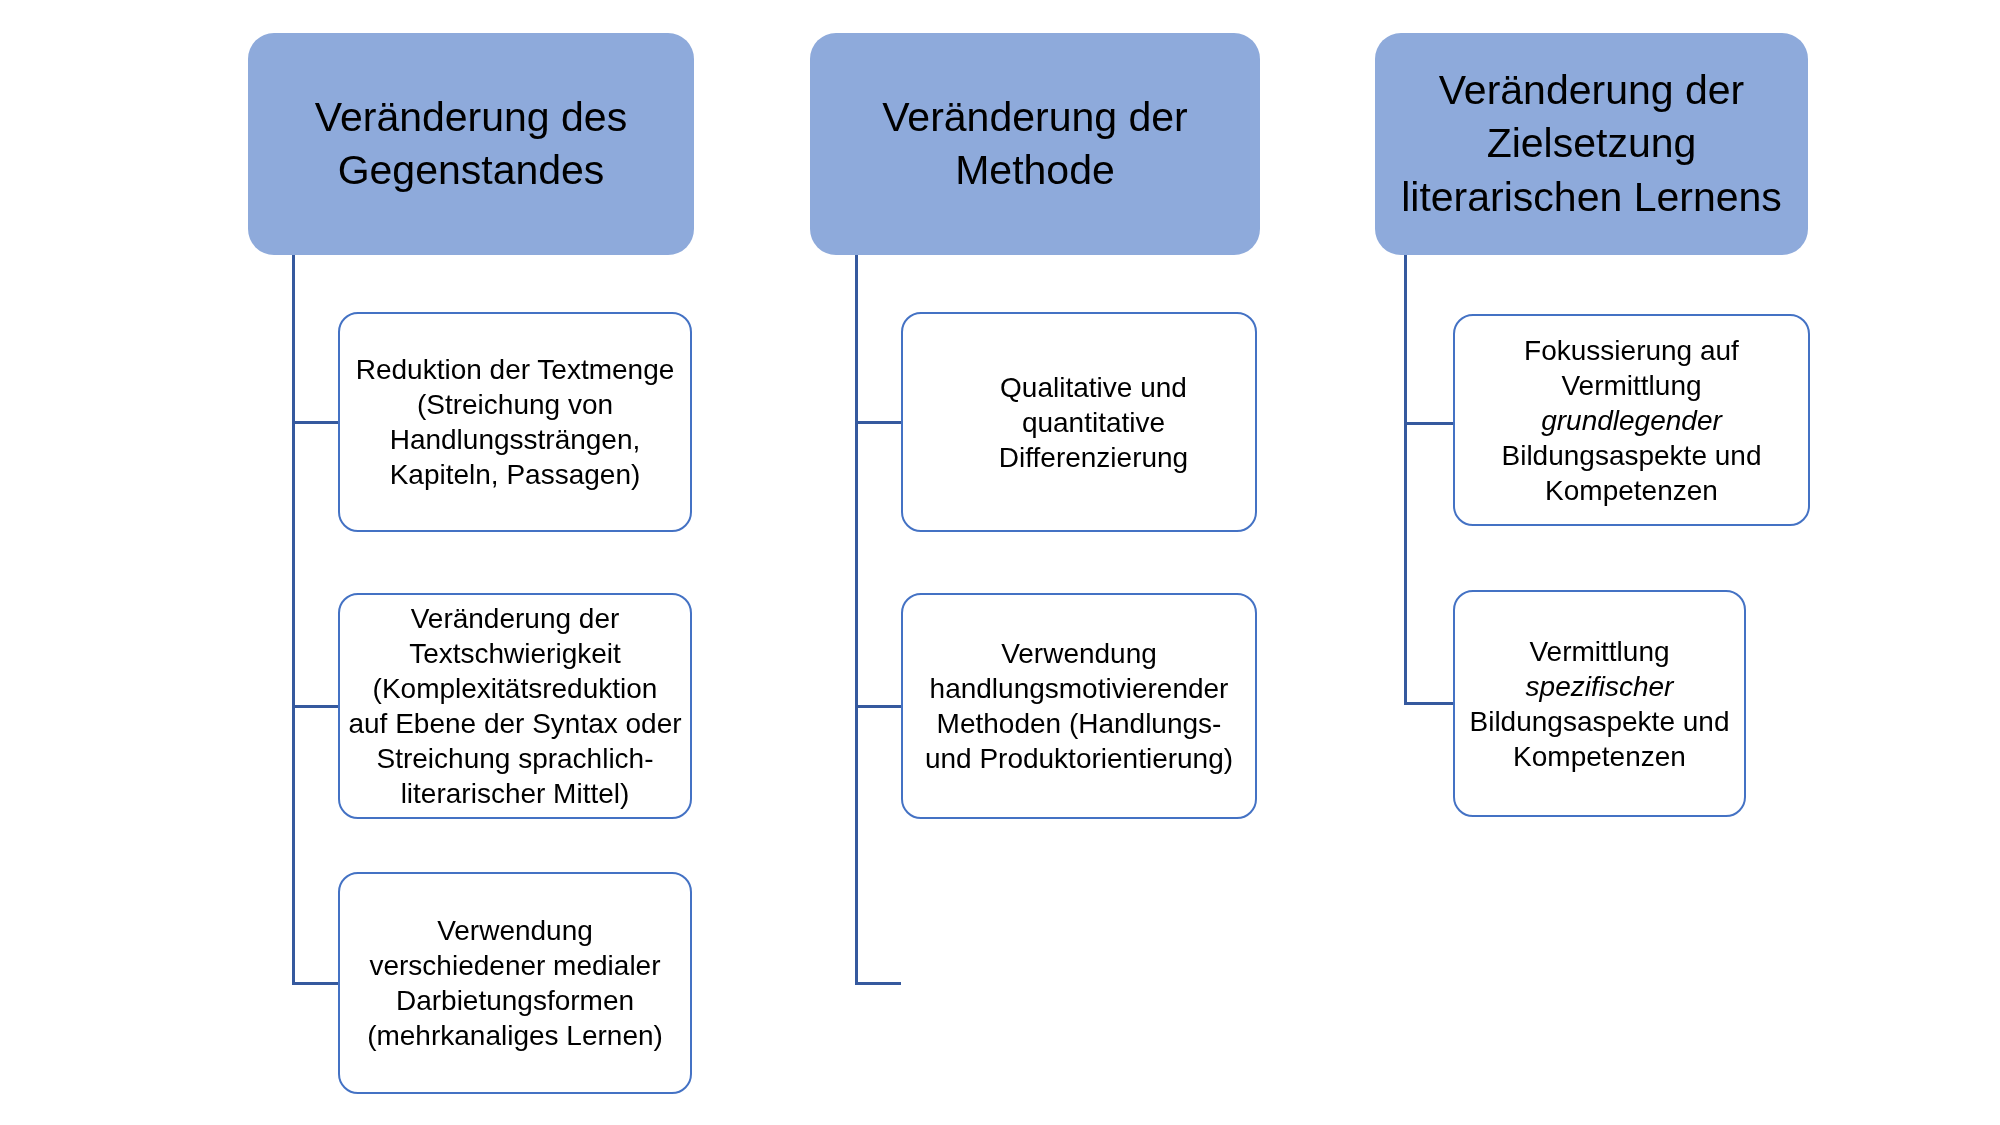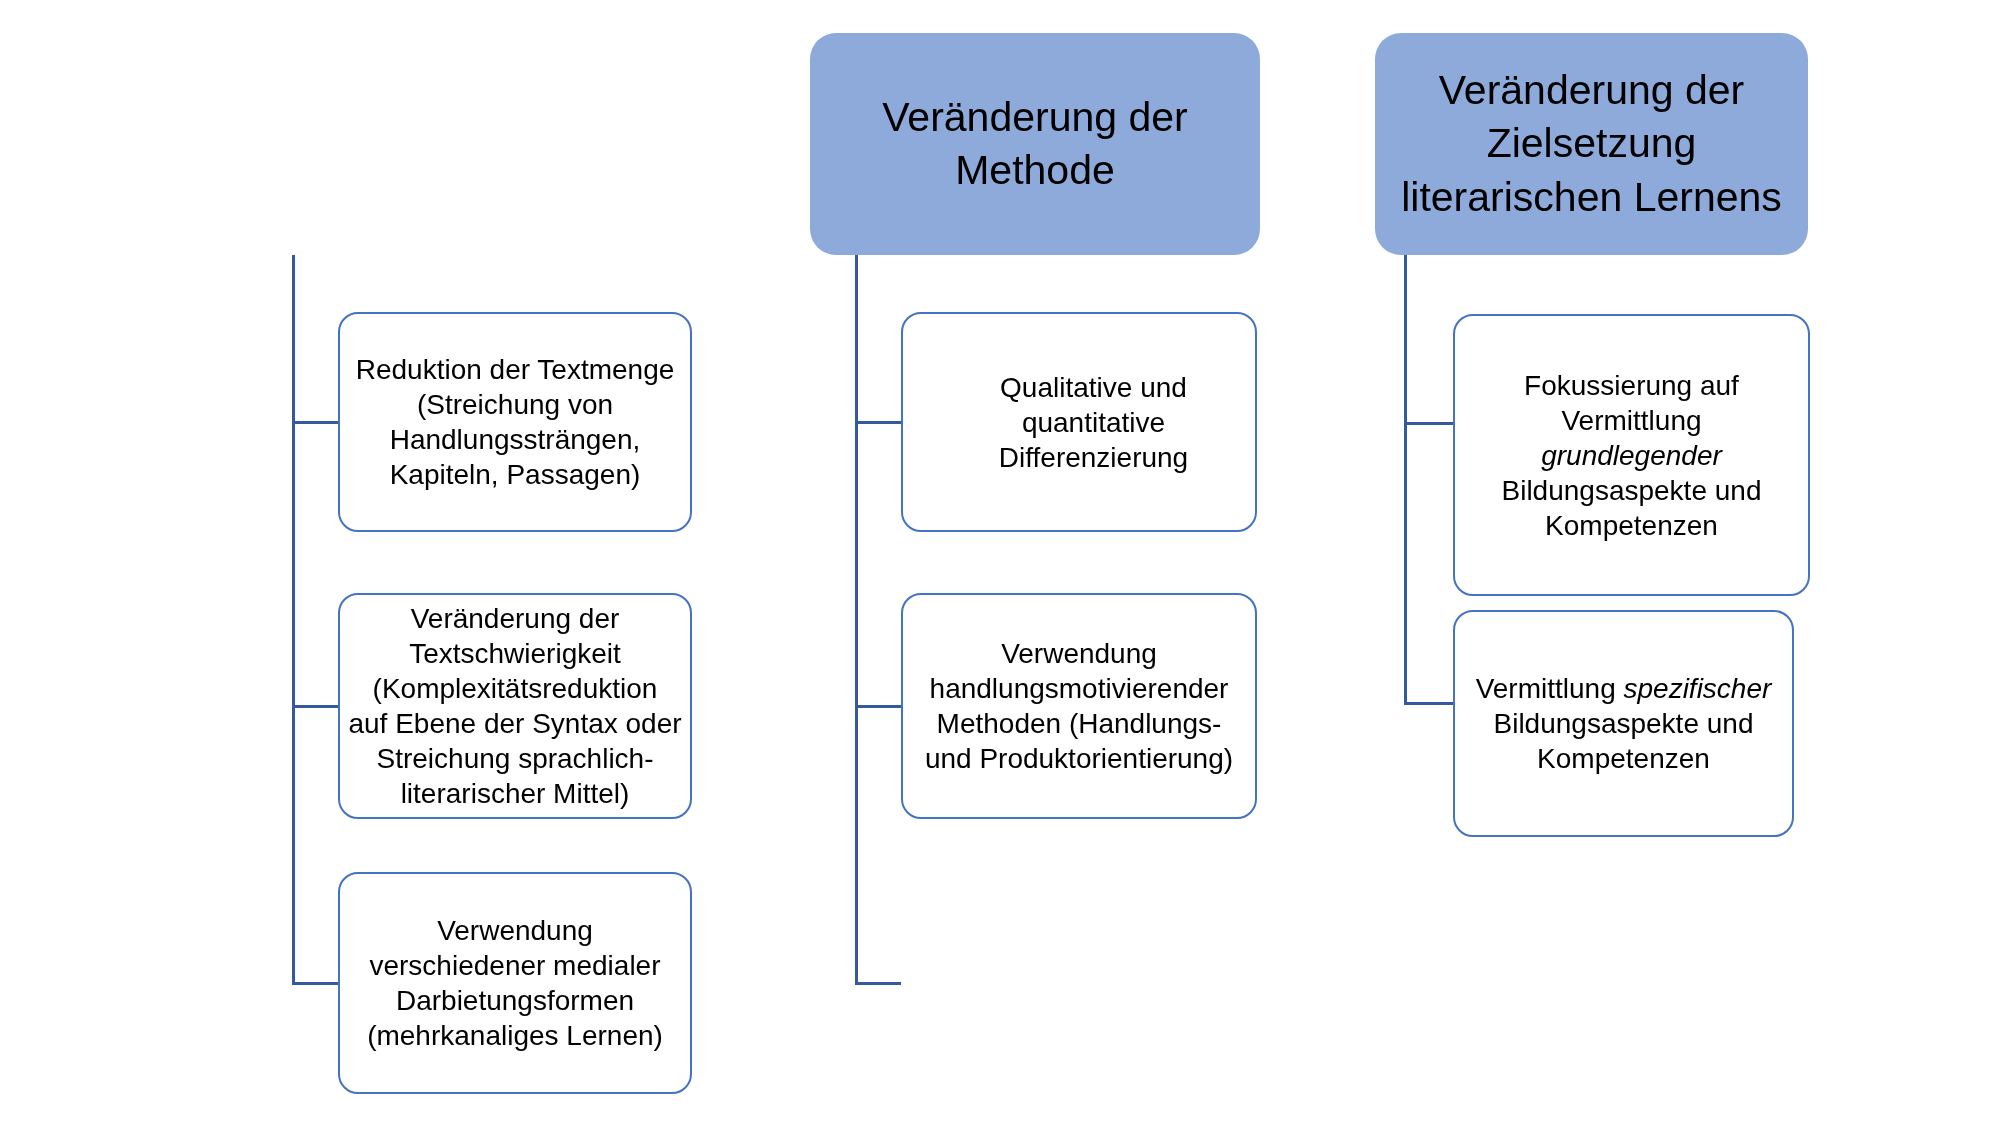--- a/index.html
+++ b/index.html
@@ -58,20 +58,24 @@
     height: 2.5px;
     background: var(--connector, #35599E);
   }
   em { font-style: italic; text-align: center; }
 </style>
 </head>
 <body>
 
 <div class="canvas">
 
+  <div class="header-box" style="left:248px; top:33px; width:446px; height:222px;">
+    <span>Veränderung des
+Gegenstandes</span>
+  </div>
 
   <div class="vline" style="left:292px; top:255px; height:729px;"></div>
   <div class="hline" style="left:292px; top:421px; width:46px;"></div>
   <div class="hline" style="left:292px; top:705px; width:46px;"></div>
   <div class="hline" style="left:292px; top:982px; width:46px;"></div>
 
   <div class="child-box" style="left:338px; top:312px; width:354px; height:220px;text-align:center;">
     <p>Reduktion der Textmenge
 (Streichung von
 Handlungssträngen,
@@ -117,26 +121,26 @@
   <div class="header-box" style="left:1375px; top:33px; width:433px; height:222px;">
     <span>Veränderung der
 Zielsetzung
 literarischen Lernens</span>
   </div>
 
   <div class="vline" style="left:1404px; top:255px; height:449px;"></div>
   <div class="hline" style="left:1404px; top:422px; width:49px;"></div>
   <div class="hline" style="left:1404px; top:702px; width:49px;"></div>
 
-  <div class="child-box" style="left:1453px; top:314px; width:357px; height:282px;">
+  <div class="child-box" style="left:1453px; top:314px; width:357px; height:212px;">
     <p><span>Fokussierung auf
 Vermittlung
 </span><em>grundlegender</em><span>
 Bildungsaspekte und
 Kompetenzen</span></p>
   </div>
-  <div class="child-box" style="left:1453px; top:610px; width:341px; height:227px;">
+  <div class="child-box" style="left:1453px; top:590px; width:293px; height:227px;">
     <p><span>Vermittlung </span><em>spezifischer</em><span>
 Bildungsaspekte und
 Kompetenzen</span></p>
   </div>
 
 </div>
 
 </body></html>

